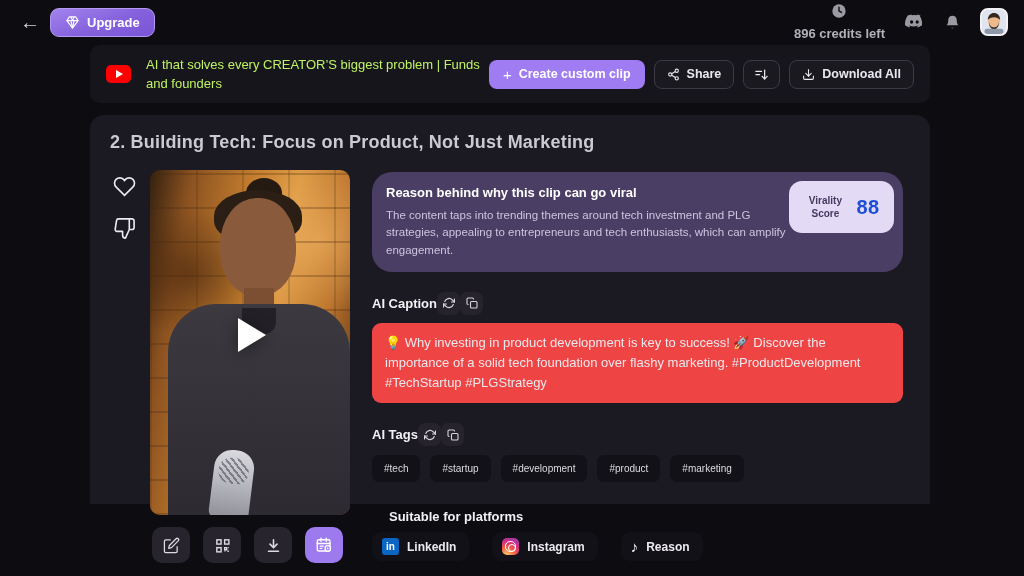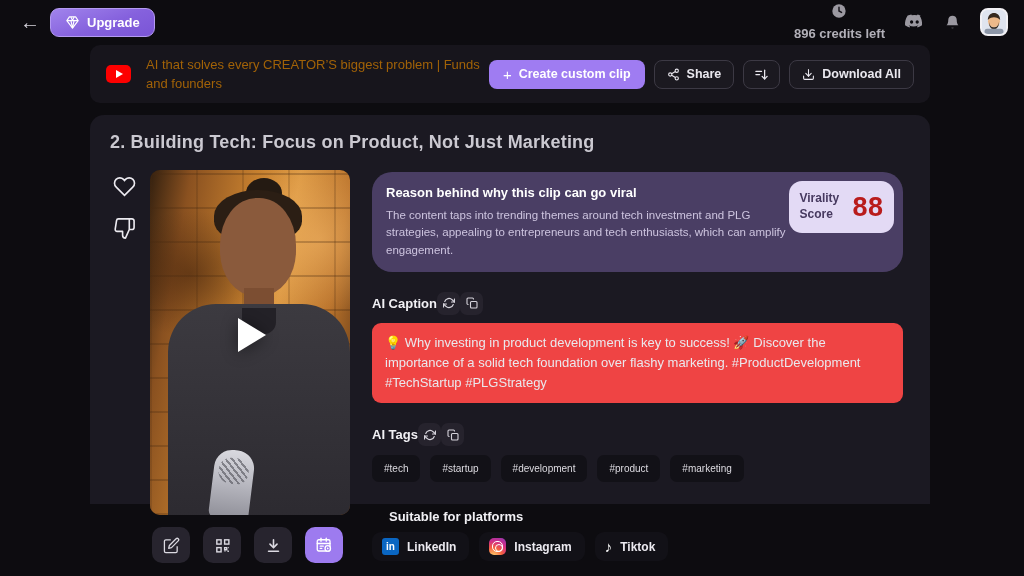--- a/index.html
+++ b/index.html
@@ -27,21 +27,21 @@
   .avatar { width:28px; height:28px; border-radius:8px; overflow:hidden; cursor:pointer; border:2px solid #f2f1f5; background:#e7e9f2; }
 
   
   .video-header {
     position:absolute; left:90px; top:45px; width:840px; height:58px;
     background:#17151c; border-radius:10px;
     display:flex; align-items:center; padding:0 16px;
   }
   .yt-icon { width:25px; height:18px; background:#fd0000; border-radius:5px; position:relative; flex:none; }
   .yt-icon::after { content:""; position:absolute; left:10px; top:5px; border-left:7px solid #fff; border-top:4px solid transparent; border-bottom:4px solid transparent; }
-  .vh-title { width:404px; margin-left:15px; color:#a16207; font-size:13px; line-height:1.5; font-weight:500; }
+  .vh-title { width:404px; margin-left:15px; color:#bef264; font-size:13px; line-height:1.5; font-weight:500; }
   .vh-actions { margin-left:auto; display:flex; align-items:center; gap:9px; }
   .btn { height:29px; border-radius:8px; display:inline-flex; align-items:center; gap:7px; font-size:12.5px; font-weight:700; cursor:pointer; white-space:nowrap; }
   .btn-primary { background:#9f7cf2; color:#fff; padding:0 14px; border:none; }
   .btn-plus { font-size:15px; font-weight:400; line-height:1; }
   .btn-ghost { background:rgba(255,255,255,0.02); border:1px solid #3c3944; color:#eae8ef; padding:0 12px; }
   .btn-square { width:37px; justify-content:center; padding:0; }
 
   
   .card { position:absolute; left:90px; top:115px; width:840px; height:389px; background:#1b1922; border-radius:14px 14px 0 0; }
   .card-title { position:absolute; left:20px; top:17px; font-size:18px; font-weight:700; color:#cbc9d1; letter-spacing:.2px; }
@@ -82,34 +82,34 @@
   .action-btn.purple { background:#9d7bef; color:#fff; }
 
   
   .right-col { position:absolute; left:282px; top:57px; width:531px; }
 
   .virality-box { position:relative; background:#4a3e64; border-radius:20px; padding:13px 14px; min-height:89px; }
   .vir-title { color:#ffffff; font-weight:700; font-size:13px; margin-bottom:7px; }
   .vir-desc { color:#cdc4df; font-size:11.5px; line-height:1.5; width:400px; }
   .vir-badge { position:absolute; right:9px; top:9px; width:105px; height:52px; background:#e3daf5; border-radius:13px;
     display:flex; align-items:center; justify-content:center; gap:9px; }
-  .vir-badge-label { color:#46395f; font-size:12px; font-weight:600; line-height:1.3; width:44px; }
-  .vir-score { color:#b91c1c; font-size:27px; font-weight:800; letter-spacing:.5px; }
+  .vir-badge-label { color:#46395f; font-size:10px; font-weight:600; line-height:1.3; text-align:center; width:44px; }
+  .vir-score { color:#1d4ed8; font-size:20px; font-weight:800; letter-spacing:.5px; }
 
   .section-row { display:flex; align-items:center; }
   .mt-20 { margin-top:20px; } .mt-26 { margin-top:27px;margin-left:17px; }
   .section-label { color:#f1f0f4; font-weight:700; font-size:13px; }
   .mini-btn { width:23px; height:23px; border-radius:7px; background:#26232d; color:#d5d3db; display:flex; align-items:center; justify-content:center; cursor:pointer; }
 
   .caption-box { margin-top:8px; background:#ef4444; border-radius:9px; padding:10px 13px; color:#eae8ed; font-size:13px; line-height:1.55; font-weight:500; }
 
   .tags-row { display:flex; gap:10px; margin-top:9px; }
   .tag-chip { background:#121117; border-radius:7px; padding:8px 12px; color:#dddbe1; font-size:10px; font-weight:500; cursor:pointer; }
 
-  .platforms-row { display:flex; gap:10px; margin-top:8px; }
+  .platforms-row { display:flex; gap:23px; margin-top:8px; }
   .platform-btn { background:#121117; border-radius:9px; padding:6px 13px 6px 10px; display:flex; align-items:center; gap:8px; color:#eceaf0; font-size:12px; font-weight:600; cursor:pointer; }
   .li-icon { width:17px; height:17px; background:#0a66c2; color:#fff; border-radius:3px; font-size:10px; font-weight:800; display:flex; align-items:center; justify-content:center; }
   .ig-icon { width:17px; height:17px; border-radius:5px; position:relative;
     background:radial-gradient(circle at 25% 110%, #fdc468 8%, #f56040 40%, #d22d86 68%, #8a3ab9 100%); }
   .ig-icon::before { content:""; position:absolute; inset:3px; border:1.5px solid #fff; border-radius:5px; }
   .ig-icon::after { content:""; position:absolute; left:5.5px; top:5.5px; width:6px; height:6px; border:1.5px solid #fff; border-radius:50%; }
   .tt-icon { color:#ffffff; font-size:15px; font-weight:700; line-height:1; }
 </style>
 </head>
 <body>
@@ -333,18 +333,18 @@
       <div class="platform-btn">
         <span class="li-icon">in</span>
         <span>LinkedIn</span>
       </div>
       <div class="platform-btn">
         <span class="ig-icon"></span>
         <span>Instagram</span>
       </div>
       <div class="platform-btn">
         <span class="tt-icon">♪</span>
-        <span>Tiktok</span>
+        <span>Reason</span>
       </div>
     </div>
 
   </div>
 </div>
 
 </body></html>

